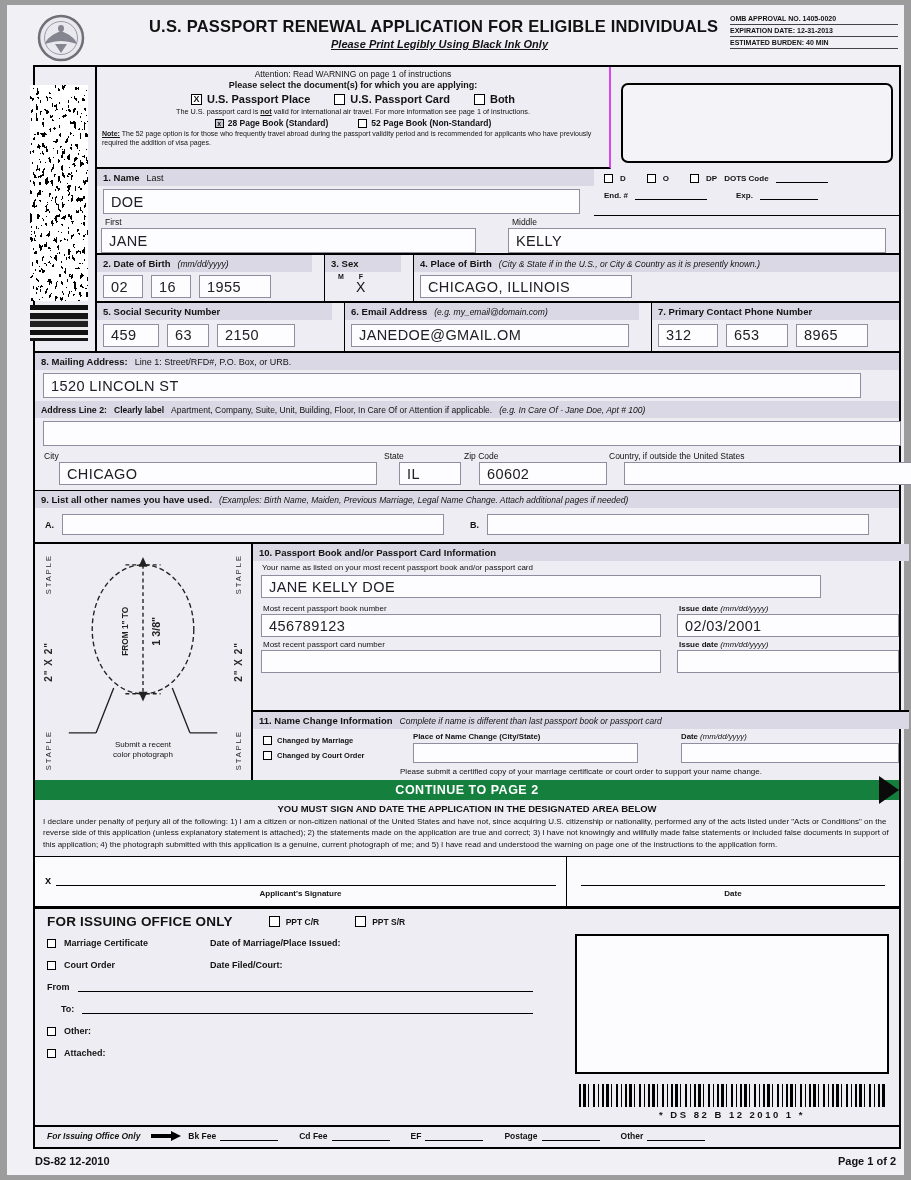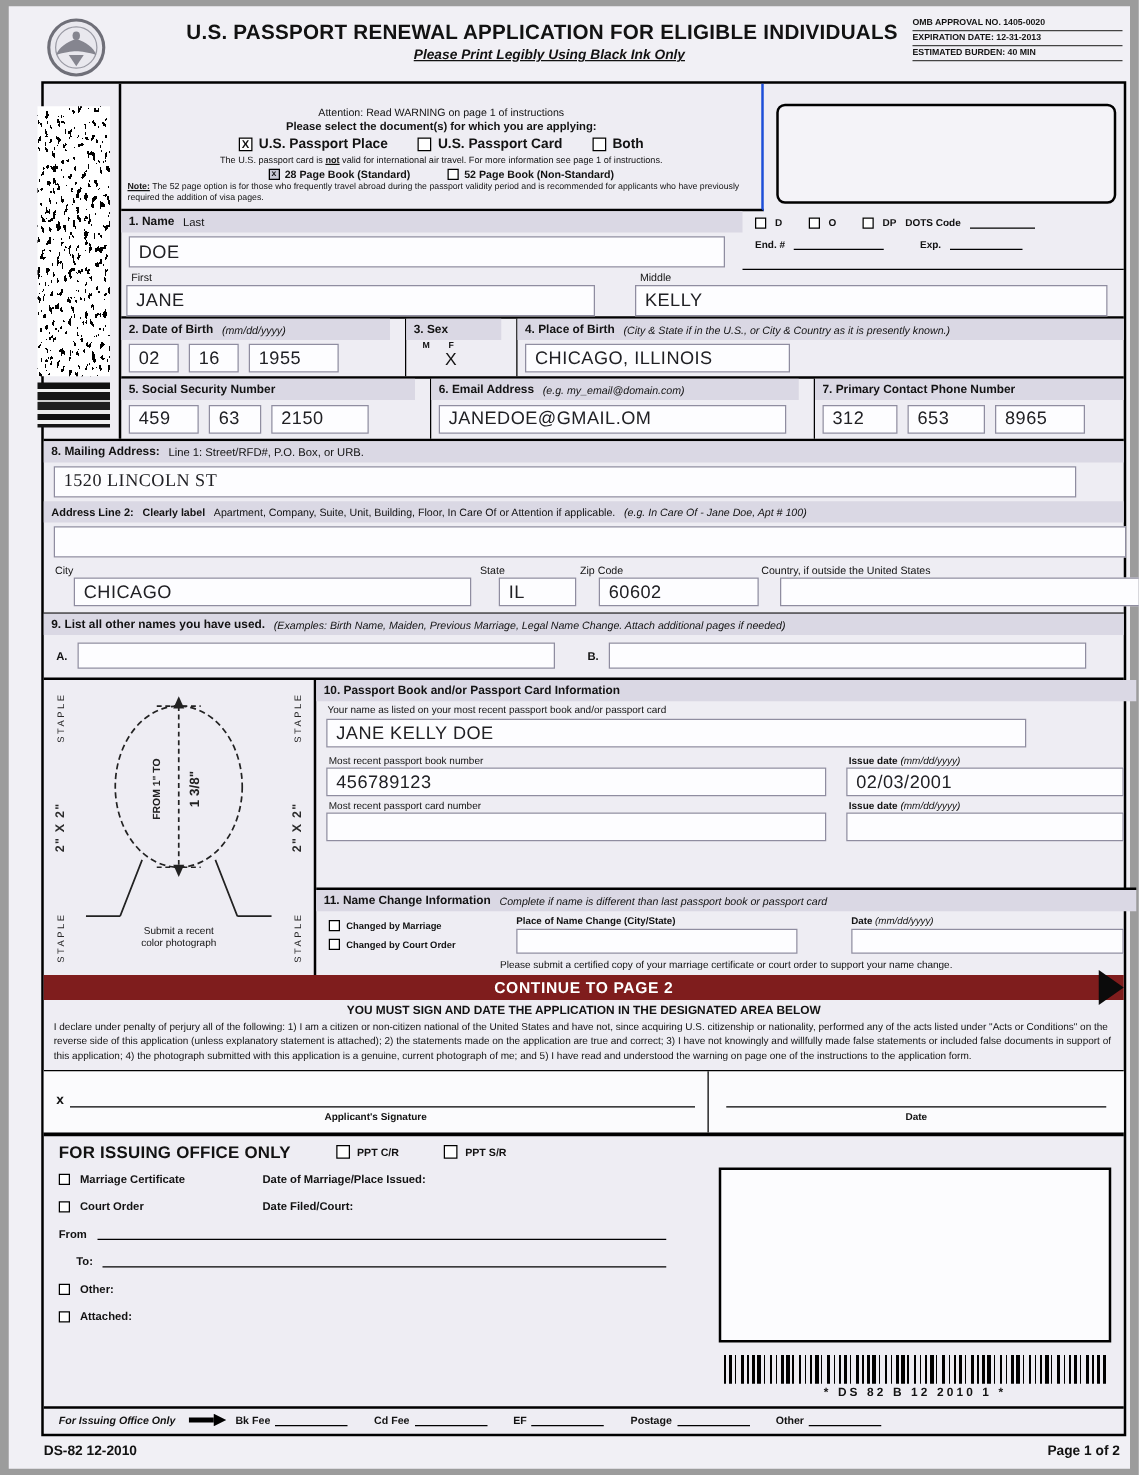--- a/index.html
+++ b/index.html
@@ -29,21 +29,21 @@
   .bar .h { font-style:italic; font-size:8.5px; }
   .inp { background:#fdfdff; border:1px solid #8f8da0; height:25px; display:flex; align-items:center; padding:0 7px; font-size:14.5px; letter-spacing:.4px; color:#202024; }
   .inp.small { height:23px; }
   .cb { width:11px; height:11px; border:1.5px solid #000; background:#fff; display:inline-flex; align-items:center; justify-content:center; font-size:9px; font-weight:700; flex:0 0 auto; line-height:1; }
   .cb.sm { width:9px; height:9px; font-size:7px; border-width:1px; }
   .cb.gray { background:#c9c9d4; }
   .wline { display:inline-block; border-bottom:1px solid #000; height:9px; }
 
   
   .row-top { display:flex; height:102px; }
-  .attention { flex:1; border-right:2px solid #1d4ed8; border-bottom:2px solid #000; padding:18px 5px 1px; text-align:center; font-size:8px; }
+  .attention { flex:1; border-right:2px solid #d946ef; border-bottom:2px solid #000; padding:2px 5px 1px; text-align:center; font-size:8px; }
   .att-warning { font-size:8.5px; }
   .att-prompt { font-size:9px; font-weight:700; margin-top:1px; }
   .cbrow { display:flex; justify-content:center; align-items:center; gap:24px; margin:3px 0 2px; font-weight:700; font-size:11px; }
   .cbrow .opt { display:flex; align-items:center; gap:5px; }
   .cardnote { font-size:7.3px; }
   .cbrow2 { display:flex; justify-content:center; align-items:center; gap:30px; margin:2px 0; font-weight:700; font-size:8.5px; }
   .cbrow2 .opt { display:flex; align-items:center; gap:4px; }
   .att-note { font-size:7px; text-align:left; line-height:1.25; margin-top:1px; }
   .att-note .nb { font-weight:700; text-decoration:underline; }
   .photo-upper { width:272px; margin:16px 6px 6px 10px; border:2px solid #000; border-radius:7px; background:#f4f3f8; }
@@ -63,21 +63,21 @@
   .frow { display:flex; border-top:2px solid #000; }
   .cell { display:flex; flex-direction:column; }
   .cell + .cell { border-left:1.5px solid #000;margin-left:12px; }
   .cell-body { display:flex; gap:8px; padding:3px 6px 4px; align-items:center; flex:1; }
 
   .sex-mf { display:flex; gap:15px; padding:1px 0 0 13px; font-size:7px; font-weight:700; }
   .sex-x { font-size:14px; padding-left:31px; line-height:1; }
 
   
   .sec-addr { border-top:2px solid #000; }
-  .sec-addr .inp-wrap { padding:3px 8px;font-family:Liberation Serif, serif; }
+  .sec-addr .inp-wrap { padding:3px 8px; }
   .addr-grid { display:flex; padding-bottom:5px;align-items:center; }
   .acell .lab { font-size:8.5px; padding:2px 0 1px 9px; white-space:nowrap; }
   .acell .inp { margin-left:24px; }
 
   
   .sec-other { border-top:1.5px solid #000; }
   .ab-row { display:flex; align-items:center; gap:8px; padding:6px 10px 7px; }
   .ab-lab { font-size:9px; font-weight:700; }
 
   
@@ -98,21 +98,21 @@
   .sec11 { border-top:2px solid #000; }
   .s11-body { display:flex; padding:3px 10px 1px; }
   .s11-cbs { width:150px; font-size:7.5px; font-weight:700; display:flex; flex-direction:column; gap:6px; padding-top:4px; }
   .s11-cbs .opt { display:flex; align-items:center; gap:5px; }
   .s11-col { display:flex; flex-direction:column; }
   .s11-col .lab { font-size:7.8px; font-weight:700; padding-bottom:2px; }
   .s11-col .lab i { font-weight:400; }
   .s11-note { text-align:center; font-size:8px; padding:3px 0 4px; }
 
   
-  .continue { position:relative; height:20px; background:#7f1d1d; color:#fff; display:flex; align-items:center; justify-content:center; font-weight:700; font-size:12.5px; letter-spacing:.5px; z-index:2; }
+  .continue { position:relative; height:20px; background:#15803d; color:#fff; display:flex; align-items:center; justify-content:center; font-weight:700; font-size:12.5px; letter-spacing:.5px; z-index:2; }
   .continue .ahead { position:absolute; right:0; top:-4px; width:0; height:0; border-top:14px solid transparent; border-bottom:14px solid transparent; border-left:20px solid #0b0b0b; }
 
   
   .sign-head { text-align:center; font-size:9.5px; font-weight:700; padding:3px 0 1px; }
   .decl { font-size:8px; line-height:1.42; padding:1px 8px 6px; }
 
   
   .sig-area { display:flex; background:#fbfbfd; border-top:1.5px solid #000; height:50px; }
   .sig-left { flex:1; border-right:1.5px solid #000; padding:0 10px; display:flex; flex-direction:column; }
   .x-row { display:flex; align-items:flex-end; gap:5px; height:29px; }

